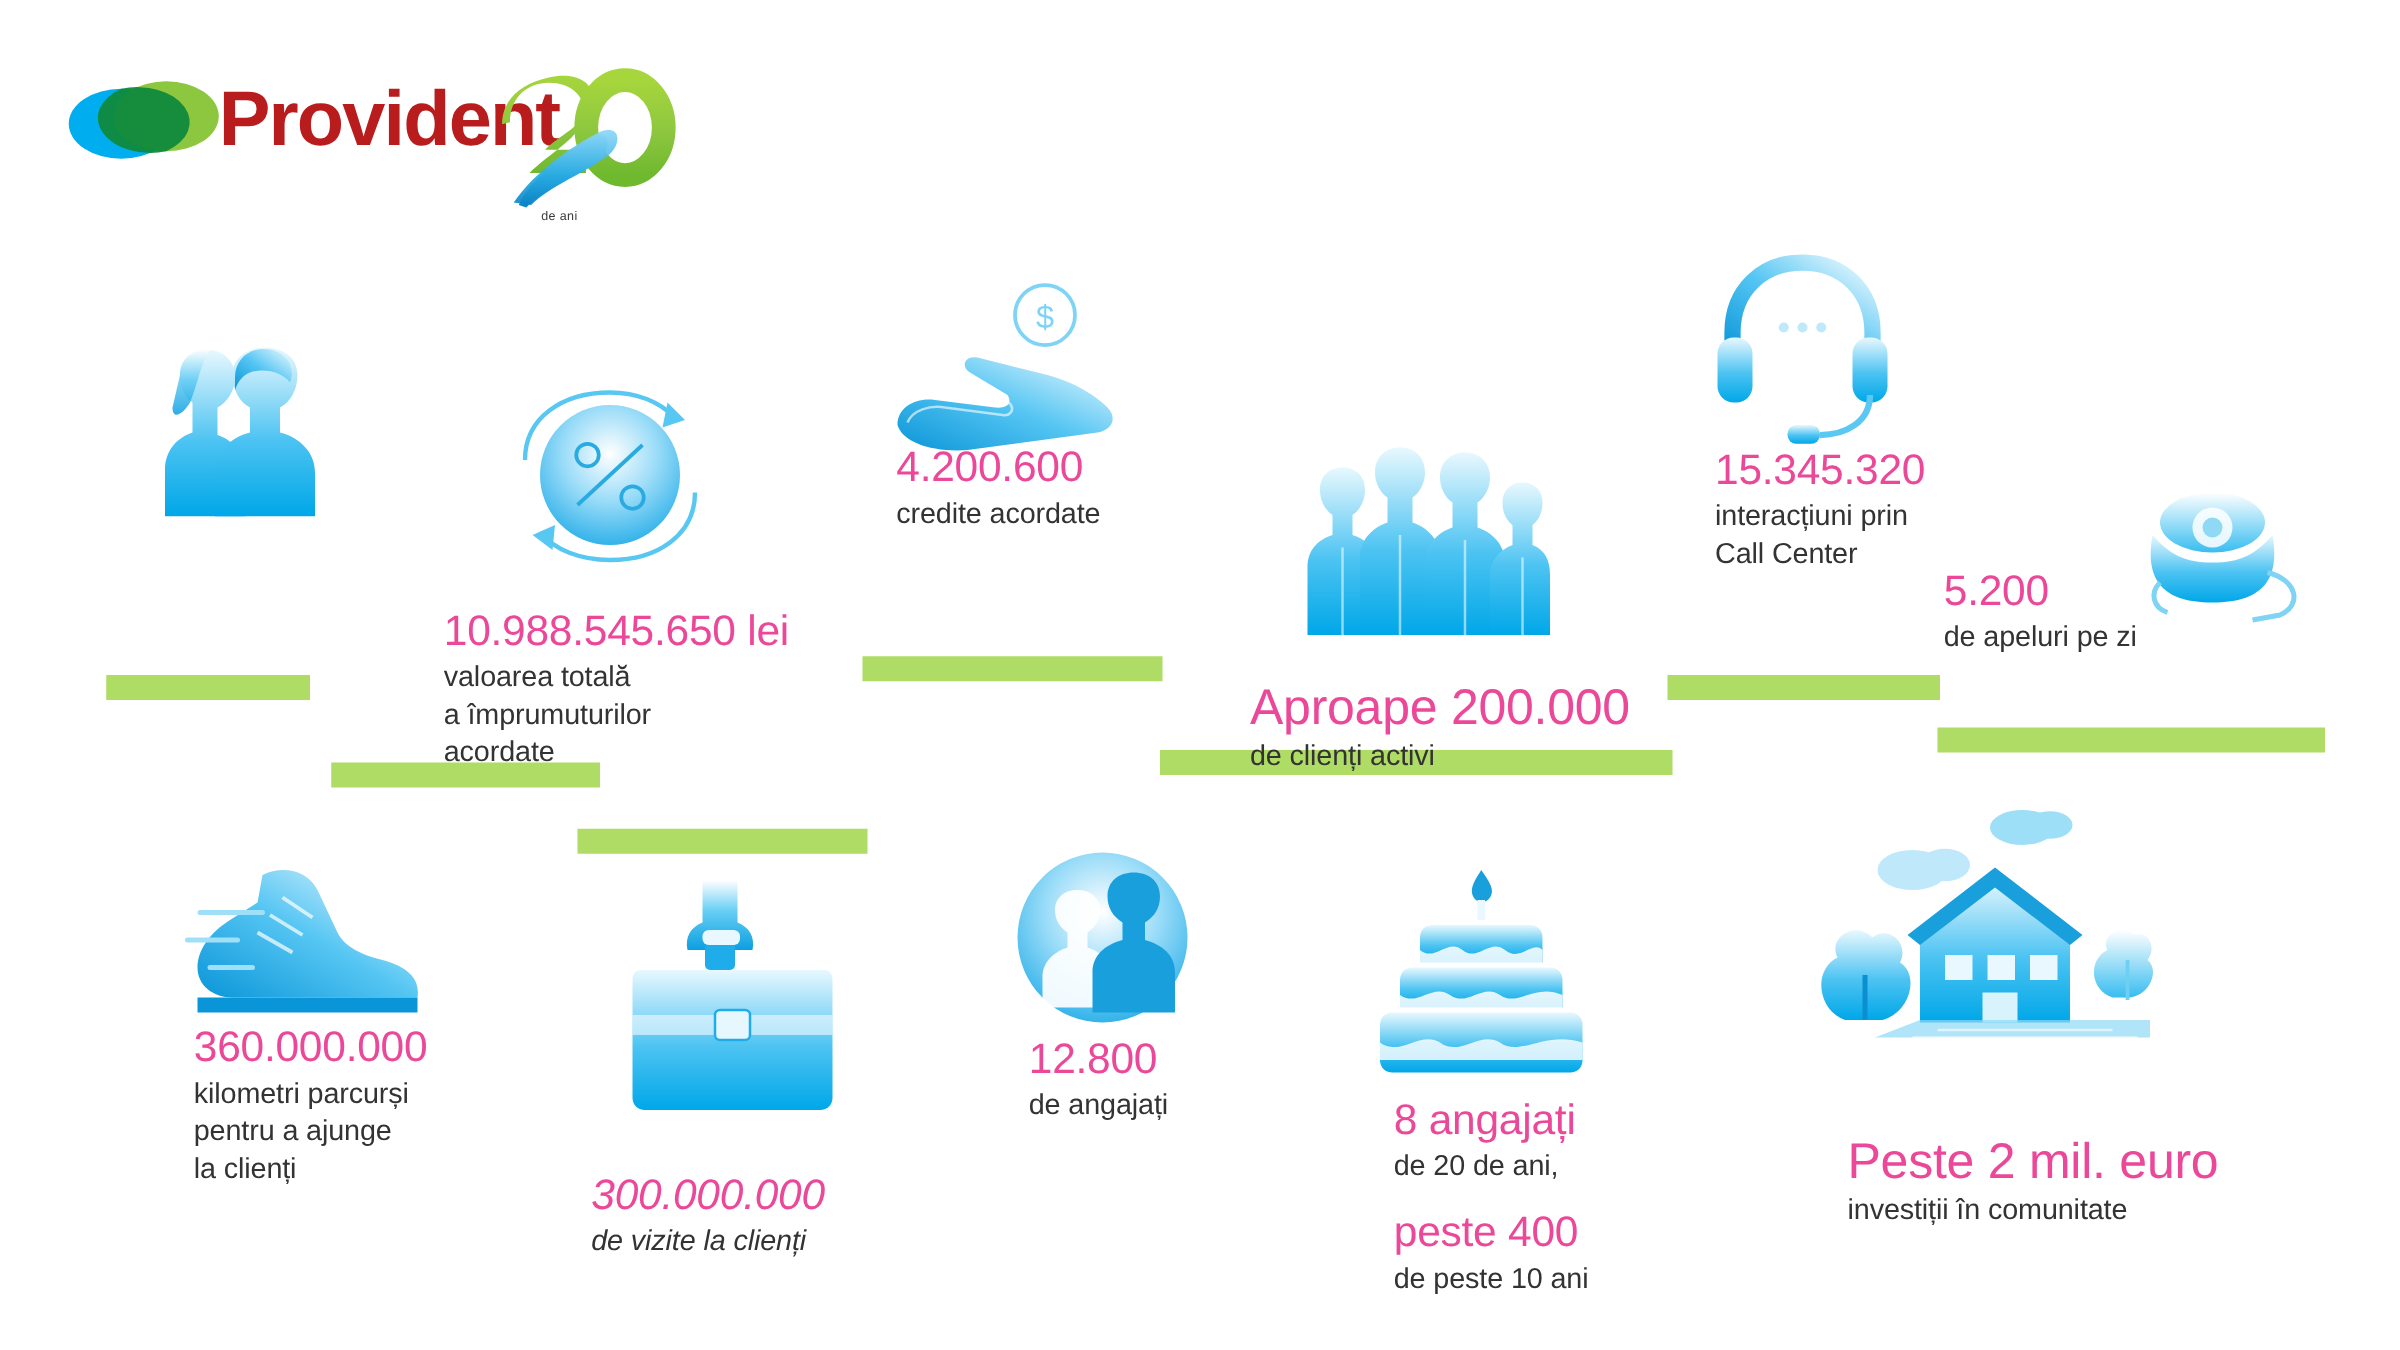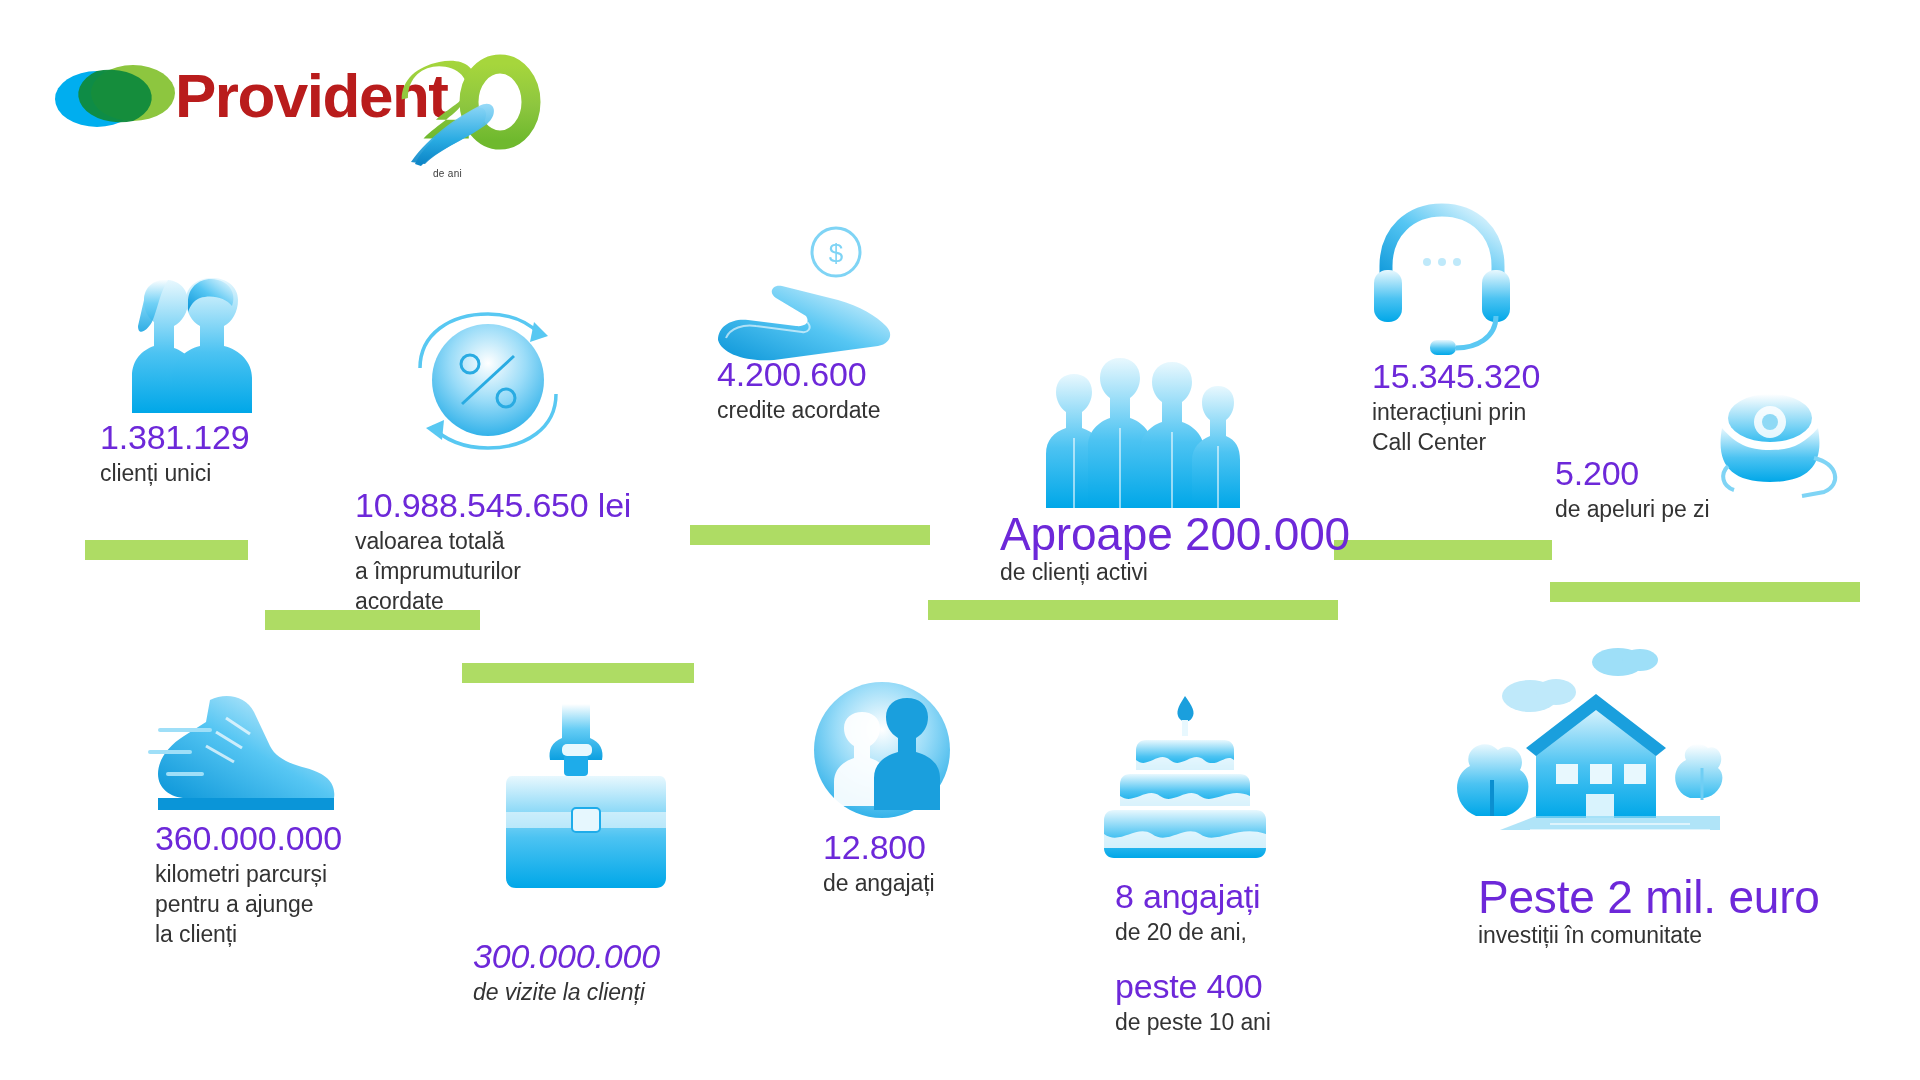--- a/index.html
+++ b/index.html
@@ -28,24 +28,24 @@
     position:absolute;left:378px;top:128px;
     font-size:10px;color:#3b3b3b;letter-spacing:.3px;
   }
 
   
   .bar{position:absolute;height:20px;background:#aedc64;}
 
   
   .stat{position:absolute;}
   .stat .big{
-    font-size:34px;font-weight:400;color:#6d28d9;
+    font-size:34px;font-weight:400;color:#ec4899;
     line-height:42px;letter-spacing:-0.2px;white-space:nowrap;
   }
-  .stat .big.xl{font-size:46px;line-height:46px;}
+  .stat .big.xl{font-size:40px;line-height:46px;margin-top:32px;}
   .stat .sub{
     font-size:23px;color:#333;line-height:30px;letter-spacing:-0.1px;
   }
   .stat .sub.narrow{max-width:230px;white-space:normal;}
   .stat .gap{height:18px;}
 
   
   .icon{position:absolute;}
   svg{display:block;overflow:visible;}
 </style>
@@ -275,24 +275,20 @@
       <rect x="184" y="116" width="22" height="20" fill="#e8f8fe"></rect>
       <rect x="146" y="146" width="28" height="24" fill="#d9f3fd"></rect>
       <path d="M96 168 L280 168 L280 182 L60 182 Z" fill="#8fd9f5" opacity="0.7"></path>
       <g stroke="#ffffff" stroke-width="2" opacity="0.6">
         <path d="M110 176 L250 176"></path>
           <path d="M90 182 L270 182"></path>
       </g>
     </svg>
   </div>
 
-  <div class="stat" style="left:100px;top:416px;width:300px;">
-    <div class="big">1.381.129</div>
-    <div class="sub">clienți unici</div>
-  </div>
 
   <div class="stat" style="left:355px;top:448px;width:340px;margin-top:36px;">
     <div class="big">10.988.545.650 lei</div>
     <div class="sub narrow" style="white-space:pre-line;">valoarea totală
 a împrumuturilor
 acordate</div>
   </div>
 
   <div class="stat" style="left:717px;top:353px;width:300px;">
     <div class="big">4.200.600</div>

